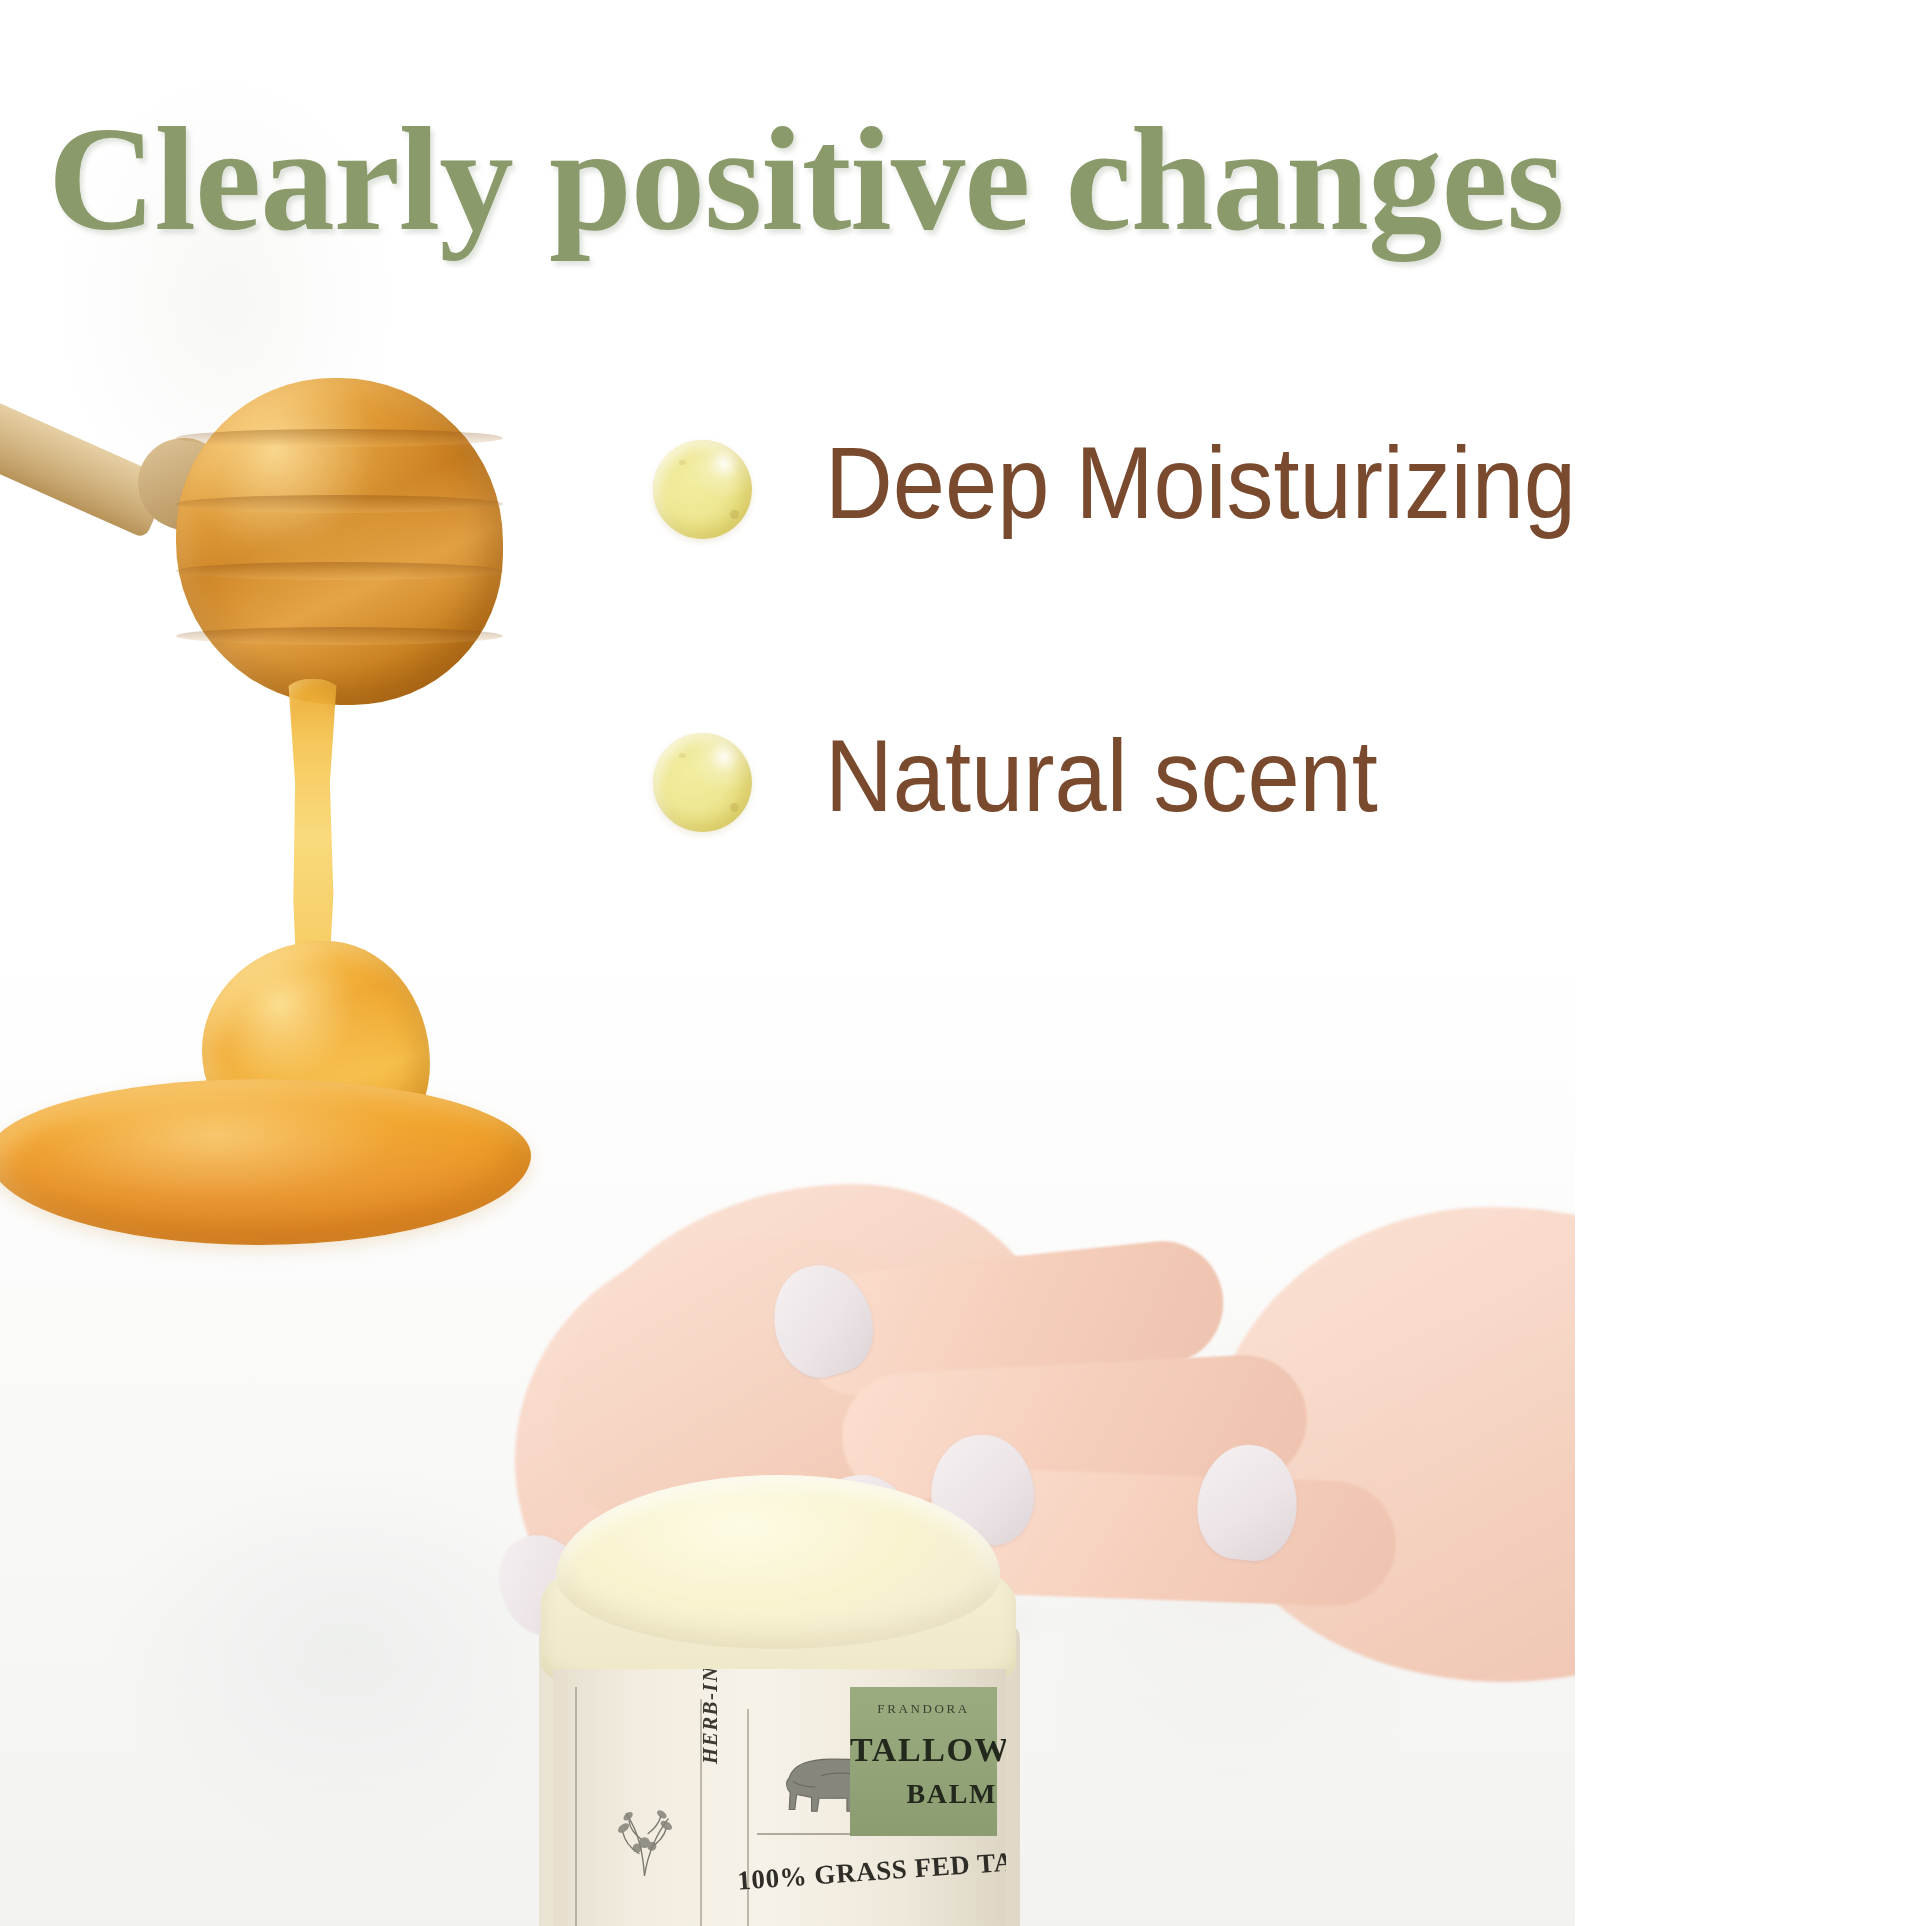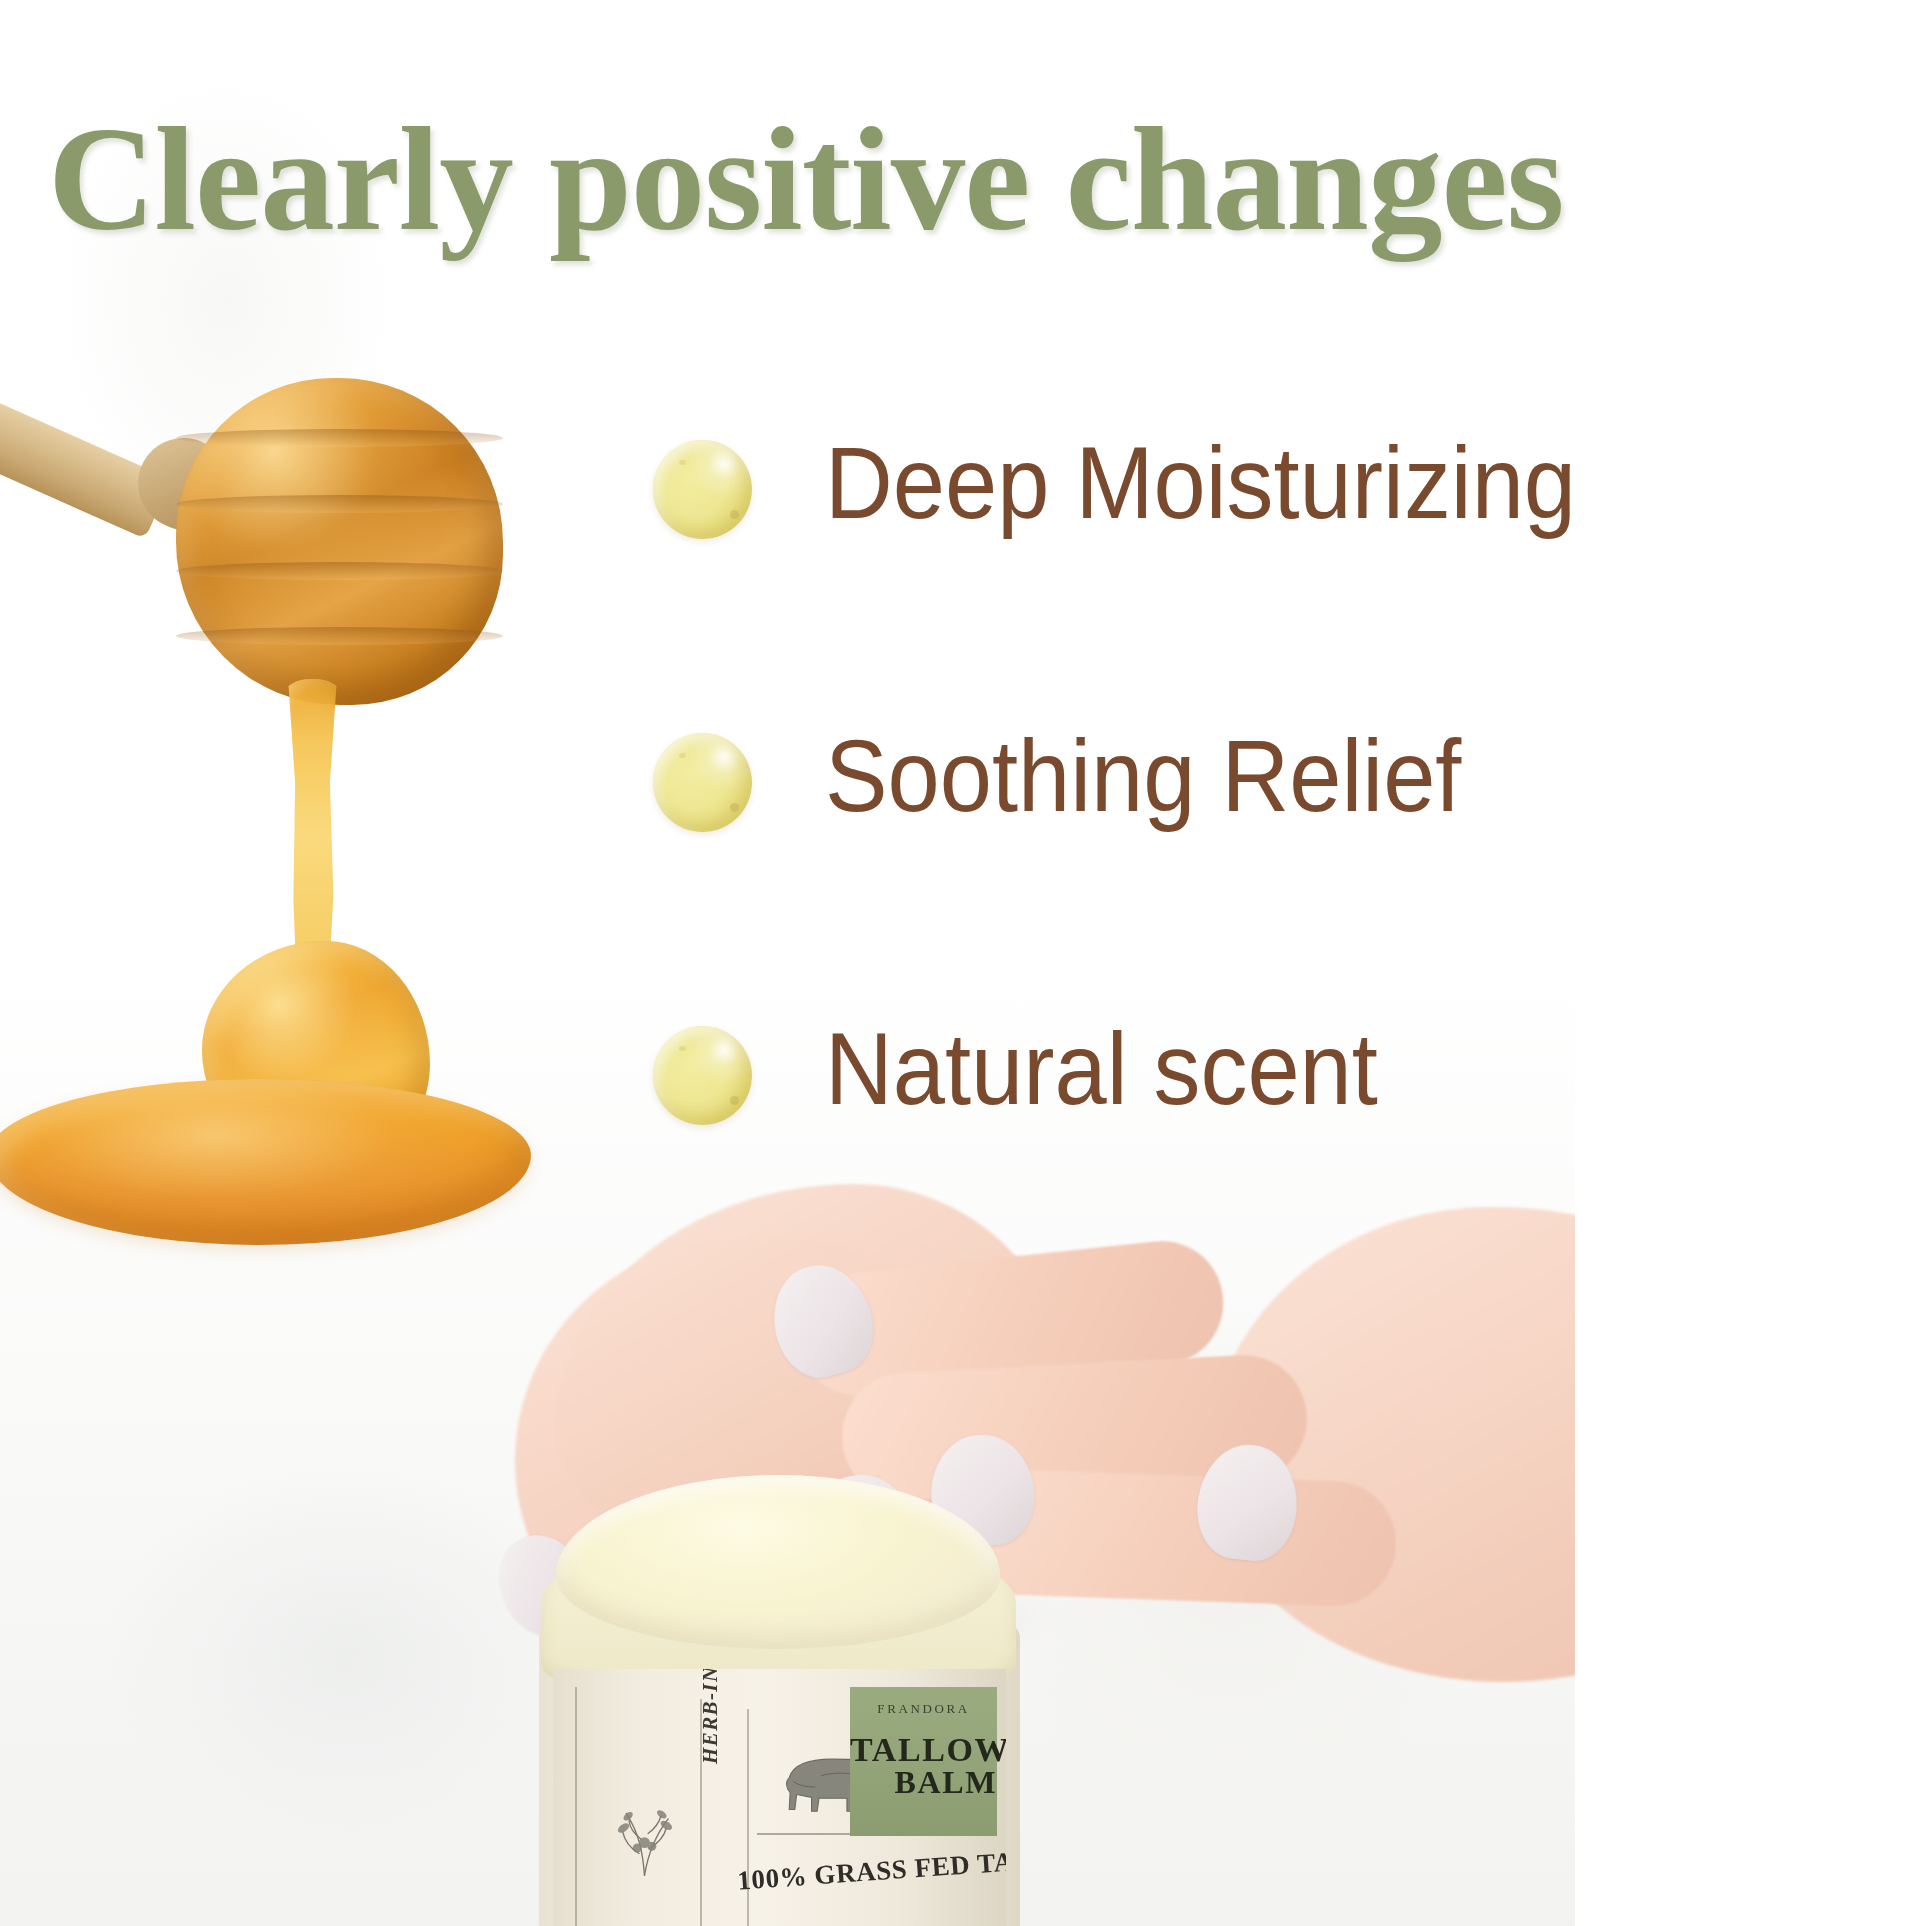--- a/index.html
+++ b/index.html
@@ -251,21 +251,21 @@
     position:absolute;left:0;right:0;top:14px;text-align:center;
     font-family:"Liberation Serif",serif;
     font-size:13px;letter-spacing:2.6px;color:#3a4030;
   }
   .balm-word{
     position:absolute;left:0;right:0;text-align:right;
     font-family:"Liberation Serif",serif;font-weight:700;
     color:#24281c;letter-spacing:1.6px;
   }
   .bw1{top:44px;font-size:34px;}
-  .bw2{top:77px;font-size:32px;}
+  .bw2{top:91px;font-size:28px;}
 
   
   .jar-shadow{
     position:absolute;left:10px;top:426px;width:535px;height:89px;
     background:radial-gradient(ellipse at 50% 50%, rgba(205,200,190,.55), rgba(255,255,255,0) 70%);
     filter:blur(8px);
   }
 </style>
 </head>
 <body>
@@ -291,24 +291,20 @@
     <div class="honey-pool"></div>
   </div>
 
   <div class="benefits">
 
     <div class="benefit">
       <div class="drop"></div>
       <div class="benefit-label">Deep Moisturizing</div>
     </div>
 
-    <div class="benefit">
-      <div class="drop"></div>
-      <div class="benefit-label">Soothing Relief</div>
-    </div>
 
 
     <div class="benefit">
       <div class="drop"></div>
       <div class="benefit-label">Natural scent</div>
     </div>
 
   </div>
 
   <div class="hand-scene">

